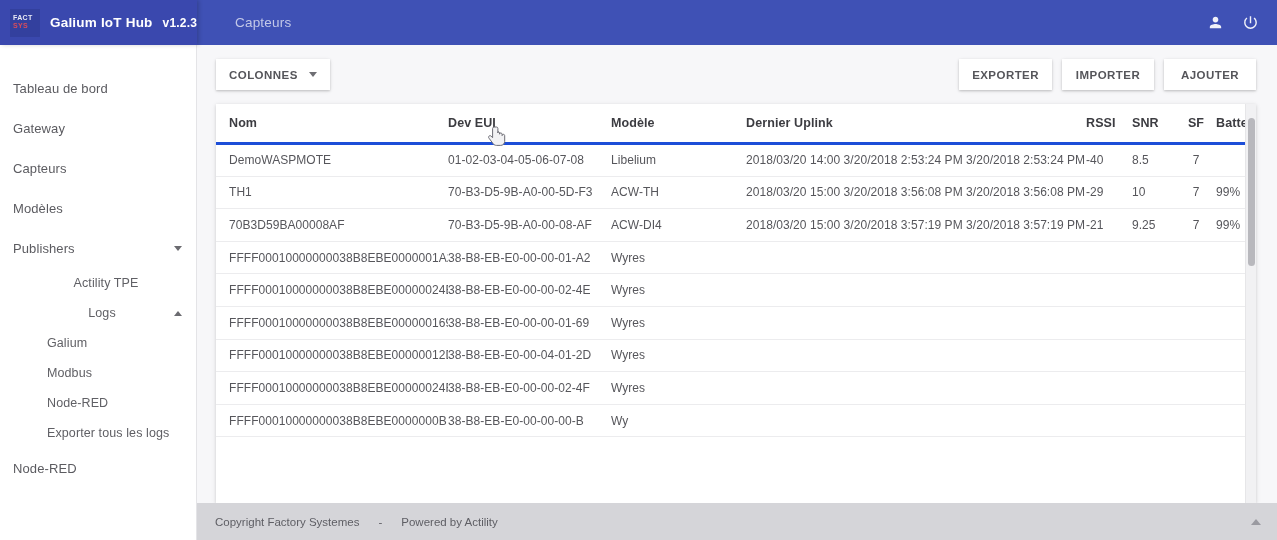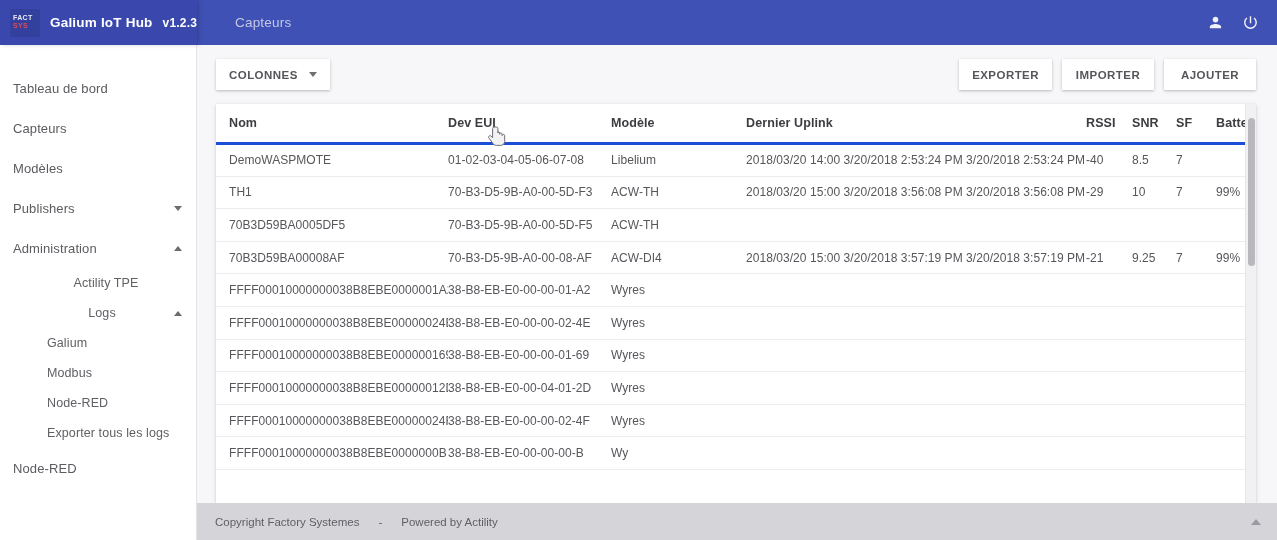--- a/index.html
+++ b/index.html
@@ -134,21 +134,21 @@
     border-bottom: 1px solid #ececee;
     white-space: nowrap; overflow: hidden; text-overflow: clip;
     letter-spacing: .05px;
   }
   .c-nom    { width: 232px; padding-left: 13px !important; }
   .c-eui    { width: 163px; }
   .c-modele { width: 135px; }
   .c-uplink { width: 340px; }
   .c-rssi   { width: 46px; }
   .c-snr    { width: 44px; }
-  .c-sf     { width: 40px; }
+  .c-sf     { width: 40px; text-align: center; }
   .c-bat    { width: 56px; }
 
   
   .tbl-scroll {
     position: absolute; top: 0; right: 0; width: 11px; height: 100%;
     background: #f1f1f3; border-left: 1px solid #e6e6e8;
   }
   .tbl-scroll .thumb {
     position: absolute; top: 14px; left: 2px;
     width: 7px; height: 148px; border-radius: 4px;
@@ -202,32 +202,31 @@
   </div>
 
   <div class="body">
 
     <nav class="sidebar">
       <div id="nav-list">
           <div class="nav-item">
             <span class="label">Tableau de bord</span>
           </div>
           <div class="nav-item">
+            <span class="label">Gateway</span>
+          </div>
+          <div class="nav-item">
             <span class="label">Capteurs</span>
           </div>
           <div class="nav-item">
             <span class="label">Modèles</span>
           </div>
           <div class="nav-item">
             <span class="label">Publishers</span>
             <span class="caret down"></span>
-          </div>
-          <div class="nav-item">
-            <span class="label">Administration</span>
-            <span class="caret up"></span>
           </div>
           <div class="nav-item lvl2">
             <span class="label">Actility TPE</span>
           </div>
           <div class="nav-item lvl2">
             <span class="label">Logs</span>
             <span class="caret up"></span>
           </div>
           <div class="nav-item lvl3">
             <span class="label">Galium</span>
@@ -294,30 +293,20 @@
                 <td class="c-nom">TH1</td>
                 <td class="c-eui">70-B3-D5-9B-A0-00-5D-F3</td>
                 <td class="c-modele">ACW-TH</td>
                 <td class="c-uplink">2018/03/20 15:00 3/20/2018 3:56:08 PM 3/20/2018 3:56:08 PM</td>
                 <td class="c-rssi">-29</td>
                 <td class="c-snr">10</td>
                 <td class="c-sf">7</td>
                 <td class="c-bat">99%</td>
               </tr>
               <tr>
-                <td class="c-nom">70B3D59BA0005DF5</td>
-                <td class="c-eui">70-B3-D5-9B-A0-00-5D-F5</td>
-                <td class="c-modele">ACW-TH</td>
-                <td class="c-uplink"></td>
-                <td class="c-rssi"></td>
-                <td class="c-snr"></td>
-                <td class="c-sf"></td>
-                <td class="c-bat"></td>
-              </tr>
-              <tr>
                 <td class="c-nom">70B3D59BA00008AF</td>
                 <td class="c-eui">70-B3-D5-9B-A0-00-08-AF</td>
                 <td class="c-modele">ACW-DI4</td>
                 <td class="c-uplink">2018/03/20 15:00 3/20/2018 3:57:19 PM 3/20/2018 3:57:19 PM</td>
                 <td class="c-rssi">-21</td>
                 <td class="c-snr">9.25</td>
                 <td class="c-sf">7</td>
                 <td class="c-bat">99%</td>
               </tr>
               <tr>

